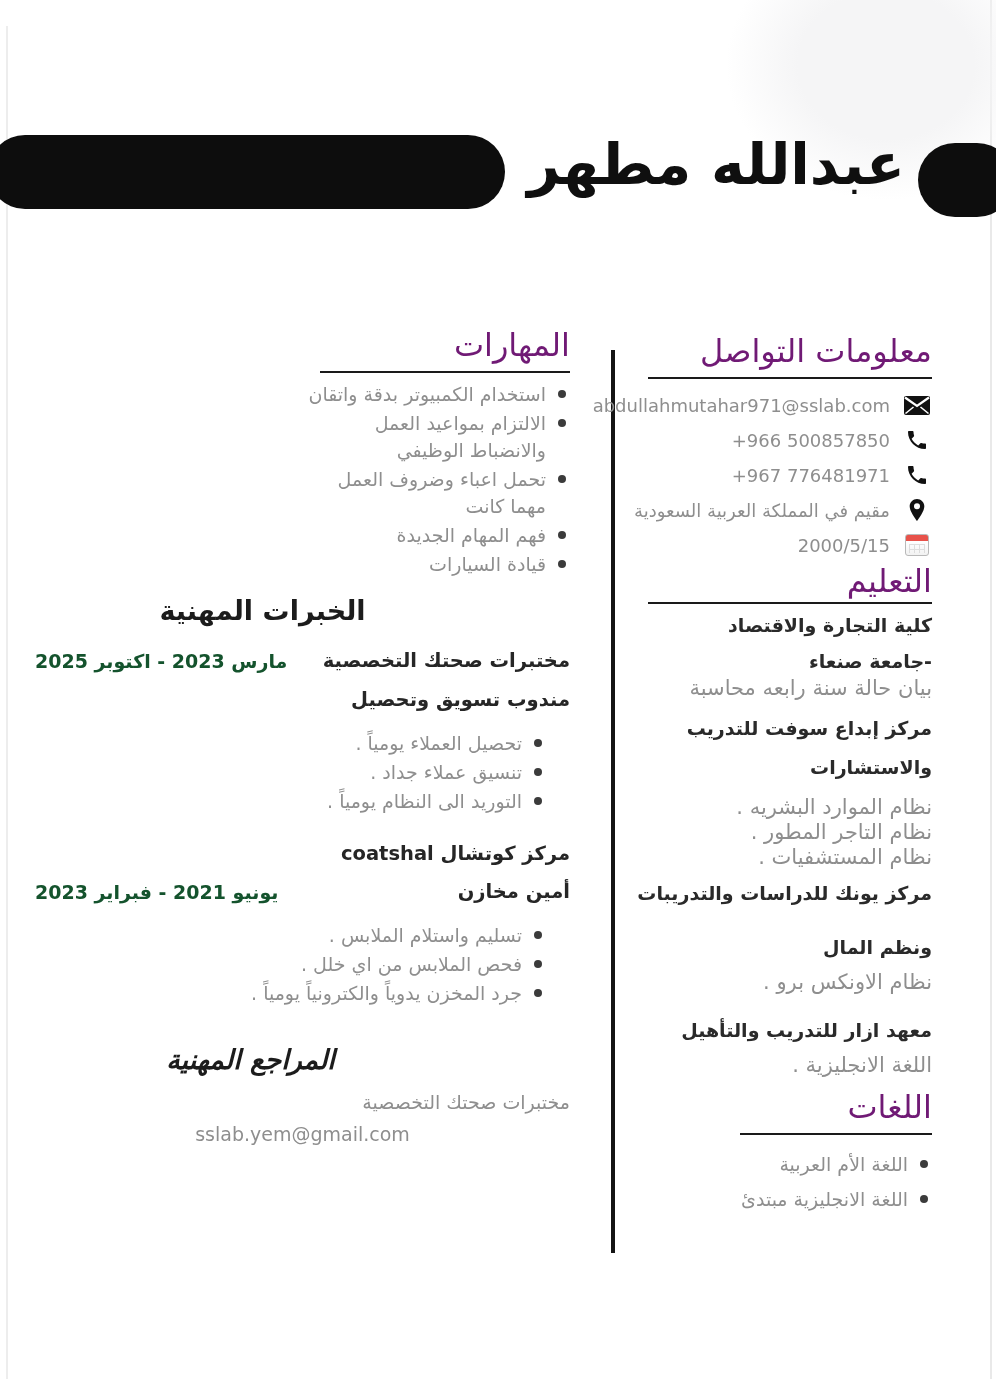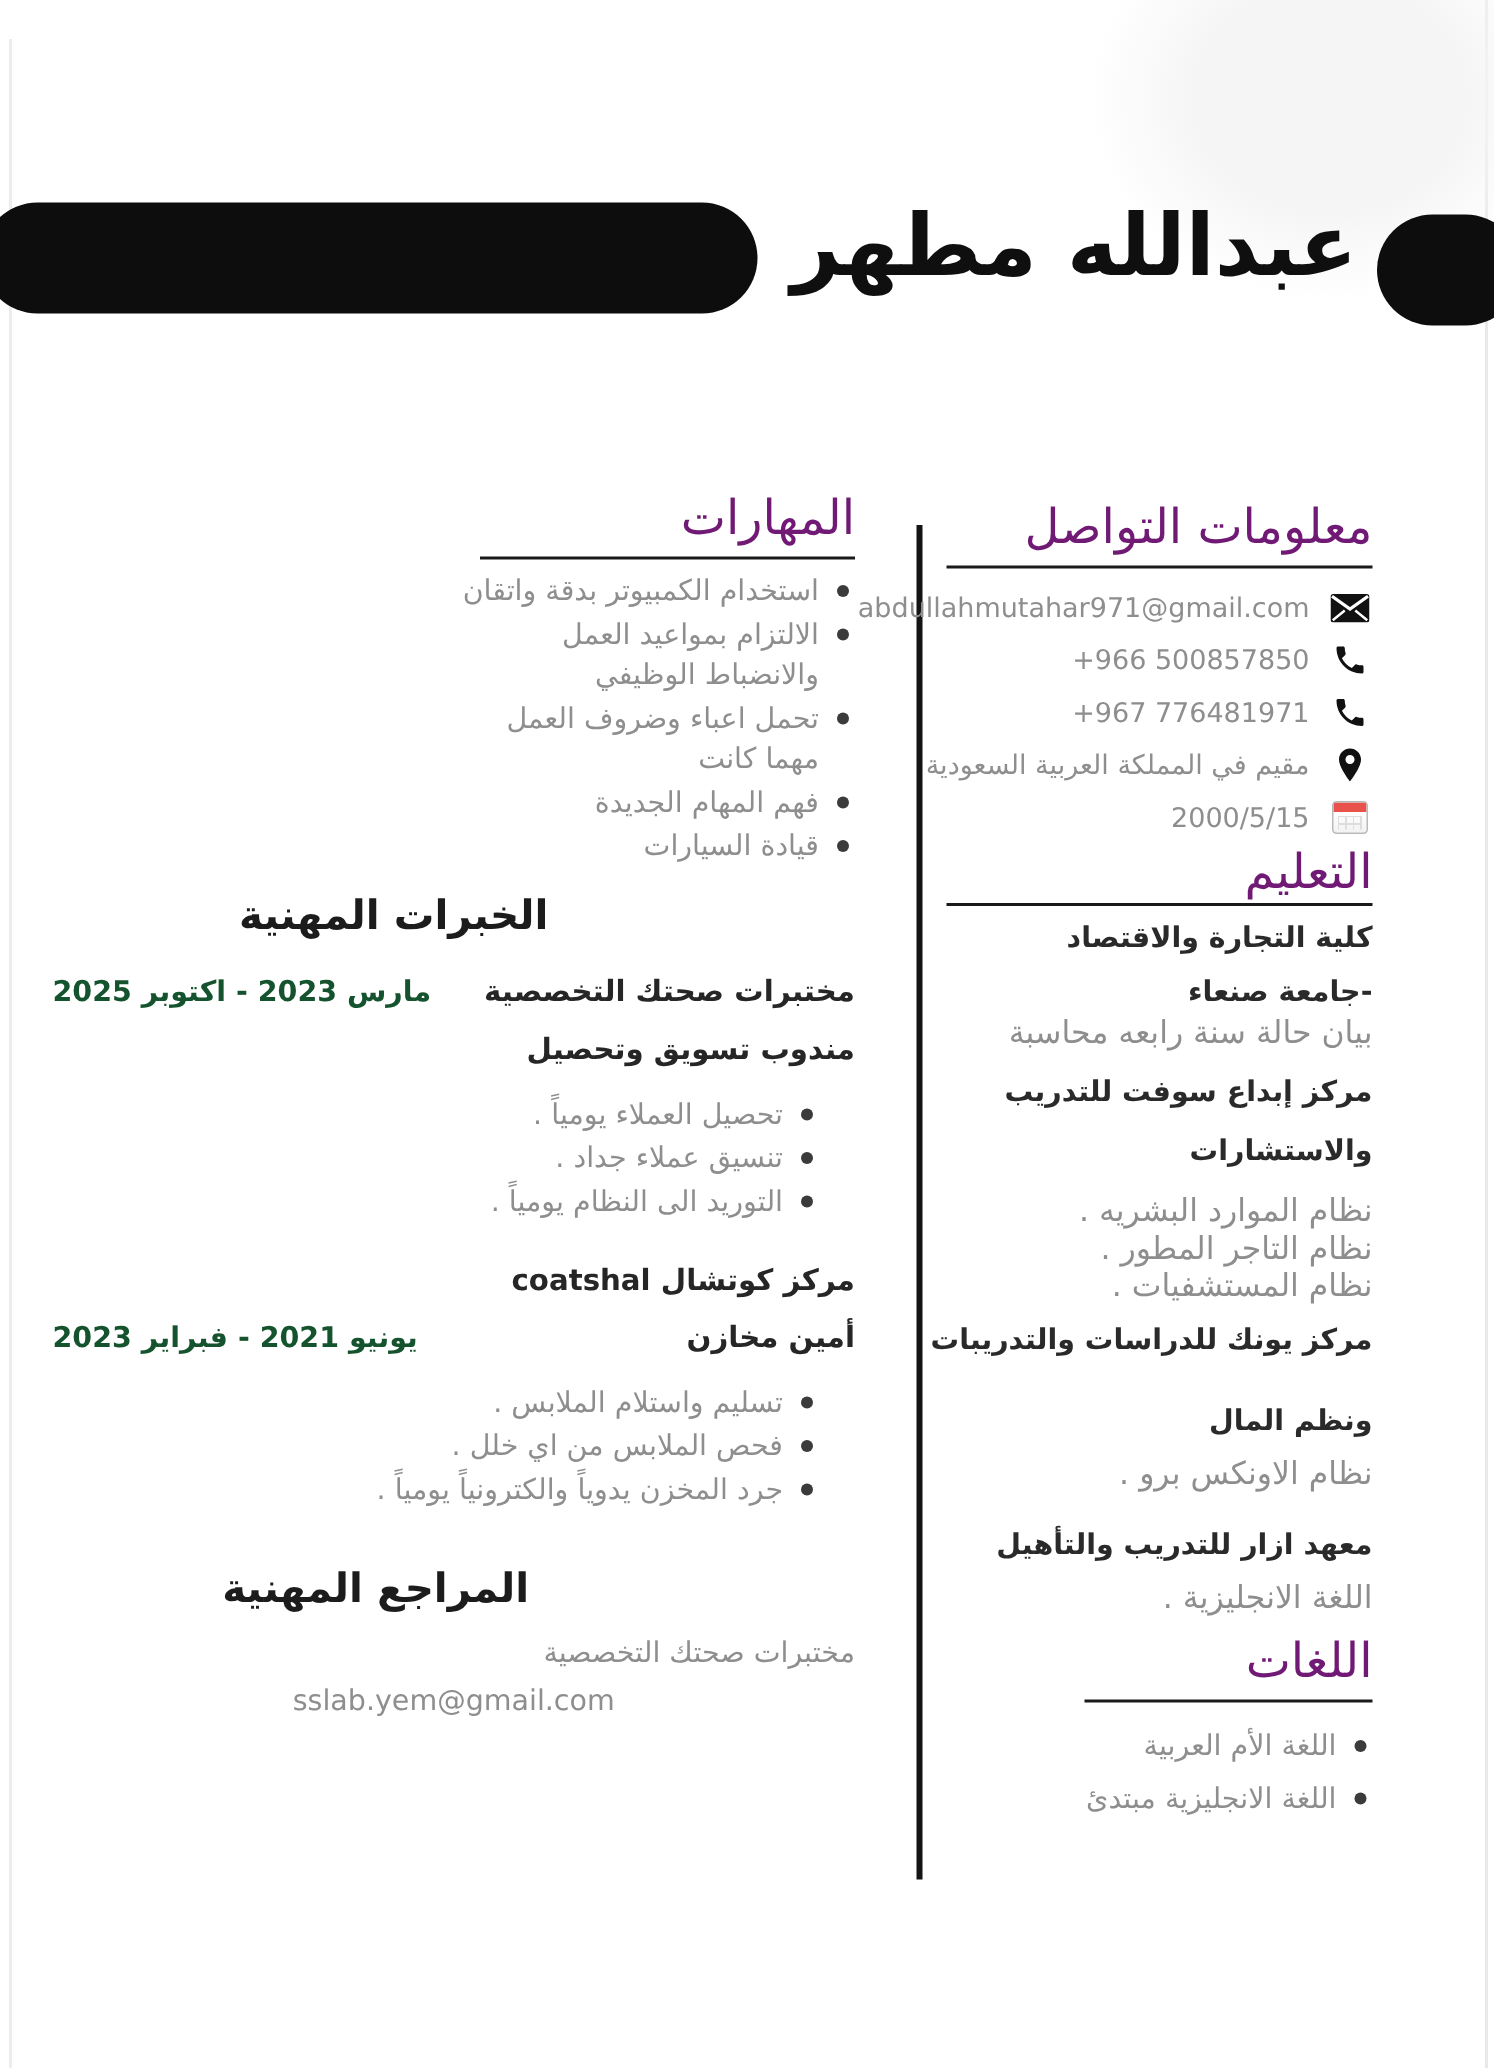--- a/index.html
+++ b/index.html
@@ -26,21 +26,21 @@
 
   
   .section-title { font-size:32px; font-weight:normal; color:#701a75; line-height:30px; }
   .rule { height:2px; background:#1a1a1a; margin-top:11px; margin-left:auto; margin-right:0; }
   .b { font-size:19px; font-weight:bold; color:#2a2a2a; line-height:26px; }
   .g { font-size:21px; color:#8e8e8e; line-height:25px; }
   .mt0{margin-top:0} .mt2{margin-top:2px} .mt8{margin-top:8px} .mt10{margin-top:10px}
   .mt12{margin-top:22px} .mt13{margin-top:13px} .mt14{margin-top:14px} .mt15{margin-top:15px} .mt28{margin-top:28px}
 
   
-  .col-right { position:absolute; top:336px; right:81px; width:300px; direction:rtl; text-align:right; }
+  .col-right { position:absolute; top:336px; right:64px; width:300px; direction:rtl; text-align:right; }
   .crow { display:flex; align-items:center; gap:12px; margin-top:9px; min-height:26px; }
   .crow.first { margin-top:13px; }
   .cicon { width:30px; min-width:30px; display:flex; justify-content:center; align-items:center; }
   .cval { font-size:18px; color:#8e8e8e; }
   .ltr { direction:ltr; unicode-bidi:embed; }
   .cal { width:24px; height:22px; box-sizing:border-box; border:1px solid #b9b9b9; border-radius:3px; position:relative;
          background:linear-gradient(180deg,#e8524a 0%,#e8524a 32%,#ffffff 32%,#f2f2f2 100%); }
   .cal::after { content:''; position:absolute; left:3px; right:3px; top:9px; bottom:2px; opacity:.85;
          background:repeating-linear-gradient(180deg,#d9d9d9 0 1px,transparent 1px 5px),
                     repeating-linear-gradient(90deg,#d9d9d9 0 1px,transparent 1px 5px); }
@@ -48,21 +48,21 @@
   .dot-li::before { content:''; position:absolute; right:4px; top:9px; width:8px; height:8px; border-radius:50%; background:#3b3b3b; }
   .lang-item { font-size:19px; color:#8e8e8e; line-height:26px; margin-top:9px; }
   .lang-item.first { margin-top:16px; }
 
   
   .col-left { position:absolute; top:330px; left:35px; width:535px; direction:rtl; text-align:right; }
   .skills-list { width:262px; margin-left:auto; margin-right:0; margin-top:8px; }
   .skill-item { font-size:19px; color:#8e8e8e; line-height:27px; margin-top:2px; }
   .big-heading { font-size:27px; font-weight:bold; color:#1c1c1c; line-height:34px; text-align:center; }
   .x-heading { margin-top:16px; padding-right:80px; }
-  .ref-heading { margin-top:36px; padding-right:104px; }
+  .ref-heading { margin-top:36px; padding-right:104px;font-style:italic; }
   .job-row { display:flex; justify-content:space-between; align-items:flex-start; }
   .job1-row { margin-top:20px; }
   .company { font-size:19.5px; font-weight:bold; color:#262626; line-height:26px; max-width:250px; }
   .role { font-size:19.5px; font-weight:bold; color:#262626; line-height:26px; margin-top:13px; }
   .jdate { font-size:19px; font-weight:bold; color:#14532d; line-height:26px; white-space:nowrap; }
   .job-bullets { margin-top:17px; padding-left:0; padding-right:24px; }
   .job-bullet { font-size:19px; color:#8e8e8e; line-height:27px; margin-top:2px; }
   .job2 { margin-top:26px; }
   .job2-row { margin-top:12px; }
   .ref-line { font-size:19px; color:#8e8e8e; line-height:26px; margin-top:6px; }
@@ -89,21 +89,21 @@
     <div class="rule" style="width:284px"></div>
 
     <div class="crow first">
       <span class="cicon">
         <svg width="26" height="19" viewBox="0 0 26 19">
           <rect x="0" y="0" width="26" height="19" rx="2" fill="#111"></rect>
           <path d="M1 1.5 13 10 25 1.5" stroke="#fff" stroke-width="2.2" fill="none"></path>
           <path d="M1.5 17.5 9.5 11 M24.5 17.5 16.5 11" stroke="#fff" stroke-width="1.6" fill="none"></path>
         </svg>
       </span>
-      <span class="cval ltr">abdullahmutahar971@gmail.com</span>
+      <span class="cval ltr">abdullahmutahar971@sslab.com</span>
     </div>
 
     <div class="crow">
       <span class="cicon">
         <svg width="24" height="24" viewBox="0 0 24 24">
             <path fill="#111" d="M6.62 10.79c1.44 2.83 3.76 5.14 6.59 6.59l2.2-2.21c.27-.27.67-.36 1.02-.24 1.12.37 2.33.57 3.57.57.55 0 1 .45 1 1V20c0 .55-.45 1-1 1-9.39 0-17-7.61-17-17 0-.55.45-1 1-1h3.5c.55 0 1 .45 1 1 0 1.25.2 2.45.57 3.57.11.35.03.74-.25 1.02l-2.2 2.2z"></path>
           </svg>
       </span>
       <span class="cval ltr">+966 500857850</span>
     </div>

